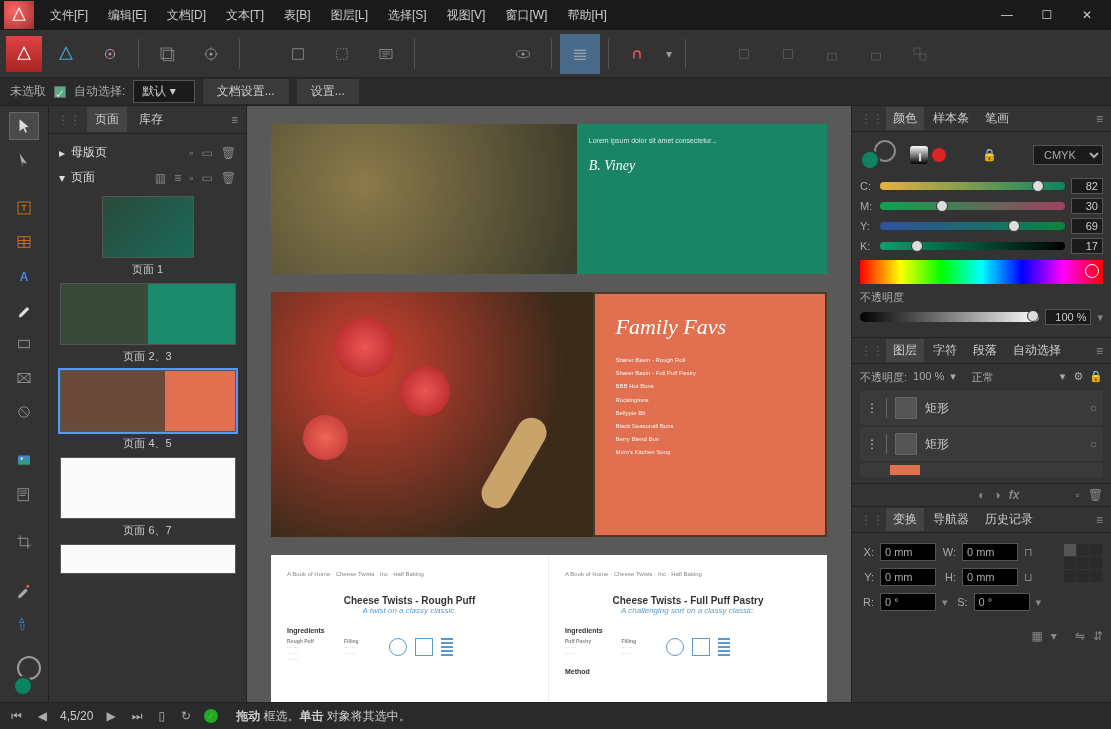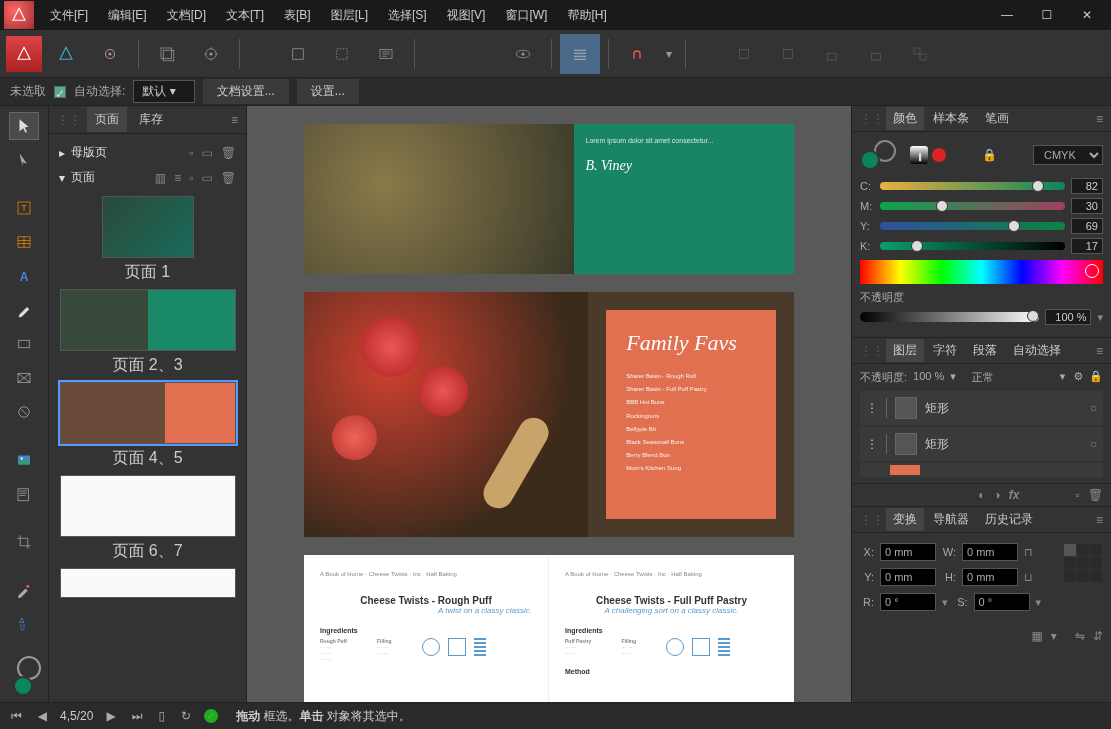--- a/index.html
+++ b/index.html
@@ -29,30 +29,30 @@
 .panel-header{height:28px;display:flex;align-items:center;padding:0 8px;border-bottom:1px solid #222;gap:4px}
 .panel-header .tab{padding:4px 8px;font-size:12px;color:#ccc}
 .panel-header .tab.active{background:#444}
 .panel-header .drag-handle{color:#666;margin-right:2px}
 .pages-content{flex:1;overflow:auto;padding:6px}
 .pages-section-header{display:flex;align-items:center;padding:4px;gap:6px}
 .pages-section-header .icons{margin-left:auto;display:flex;gap:8px;color:#888}
 .page-thumb{margin:6px auto;text-align:center}
 .page-thumb .thumb-box{margin:0 auto 4px;background:#fff;border:1px solid #555}
 .page-thumb.selected .thumb-box{outline:2px solid #5599ff}
-.page-thumb .label{font-size:16px;color:#ccc}
+.page-thumb .label{font-size:11px;color:#ccc}
 .thumb-single{width:92px;height:62px}
 .thumb-spread{width:176px;height:62px}
 
 .canvas-area{flex:1;background:#595959;display:flex;flex-direction:column}
 .doc-tab{height:28px;background:#333;display:flex;align-items:center;padding:0 10px;border-bottom:1px solid #222}
 .doc-tab .title{color:#ccc;font-size:12px}
 .doc-tab .close{margin-left:auto;color:#999;padding:0 8px}
 .canvas{flex:1;overflow:auto;padding:0 18px 18px}
-.spread{margin:18px auto;background:#fff;width:490px;position:relative}
+.spread{margin:18px auto;background:#fff;width:556px;position:relative}
 .spread.h1{height:150px}
 .spread.h2{height:245px}
 .spread.h3{height:152px}
 
 .right-panels{width:260px;background:#333;border-left:1px solid #222;display:flex;flex-direction:column}
 .rp-header{height:26px;display:flex;align-items:center;padding:0 8px;gap:2px;border-bottom:1px solid #222}
 .rp-header .tab{padding:3px 7px;font-size:12px;color:#ccc}
 .rp-header .tab.active{background:#444}
 .rp-body{padding:8px;border-bottom:1px solid #222}
 .color-row{display:flex;align-items:center;gap:4px;margin-bottom:8px}
@@ -367,41 +367,41 @@
           <p style="font-style:italic;font-size:14px;font-family:cursive">B. Viney</p>
         </div>
       </div>
       <div class="spread h2" style="display:flex;background:#4a3a2a">
         <div style="width:58%;background:radial-gradient(circle at 30% 30%,#d04030,#3a2a1a 70%);position:relative">
           <div style="position:absolute;left:20%;top:10%;width:60px;height:60px;border-radius:50%;background:radial-gradient(#e55,#a22)"></div>
           <div style="position:absolute;left:40%;top:30%;width:50px;height:50px;border-radius:50%;background:radial-gradient(#e55,#a22)"></div>
           <div style="position:absolute;left:10%;top:50%;width:45px;height:45px;border-radius:50%;background:radial-gradient(#e65,#b33)"></div>
           <div style="position:absolute;right:20%;bottom:10%;width:30px;height:100px;background:#c9a46a;border-radius:15px;transform:rotate(30deg)"></div>
         </div>
-        <div style="width:42%;padding:18px">
+        <div style="width:42%;padding:2px">
           <div style="background:#e07050;height:100%;padding:20px;color:#fff">
             <p style="font-family:cursive;font-size:22px;font-style:italic">Family Favs</p>
             <div style="font-size:6px;margin-top:14px;line-height:2.2;opacity:.9">
               <p>Sharer Basin - Rough Roll</p>
                 <p>Sharer Basin - Full Puff Pastry</p>
                 <p>BBB Hot Buns</p>
                 <p>Rockingtons</p>
                 <p>Bellypie Bit</p>
                 <p>Black Seasonall Buns</p>
                 <p>Berry Blend Bun</p>
                 <p>Mom's Kitchen Sung</p>
             </div>
           </div>
         </div>
       </div>
       <div class="spread h3" style="display:flex;font-size:7px;color:#333">
         <div style="width:50%;padding:16px;border-right:1px solid #eee">
           <p style="font-size:6px;color:#888">A Book of Home · Cheese Twists · Inc · Half Baking</p>
           <p style="font-weight:bold;font-size:10px;margin-top:18px;text-align:center">Cheese Twists - Rough Puff</p>
-          <p style="font-style:italic;color:#5a9acd;text-align:right;font-size:8px">A twist on a classy classic.</p>
+          <p style="font-style:italic;color:#5a9acd;text-align:center;font-size:8px">A twist on a classy classic.</p>
           <p style="font-weight:bold;margin-top:12px">Ingredients</p>
           <div style="display:flex;gap:30px;margin-top:4px;font-size:5px;color:#888">
             <div><b>Rough Puff</b><br>··· ···<br>··· ···<br>··· ···</div>
             <div><b>Filling</b><br>··· ···<br>··· ···</div>
             <div style="display:flex;gap:8px">
               <div style="width:18px;height:18px;border:1px solid #5a9acd;border-radius:50%"></div>
               <div style="width:18px;height:18px;border:1px solid #5a9acd"></div>
               <div style="width:12px;height:18px;background:repeating-linear-gradient(0deg,#5a9acd 0 2px,#fff 2px 4px)"></div>
             </div>
           </div>

